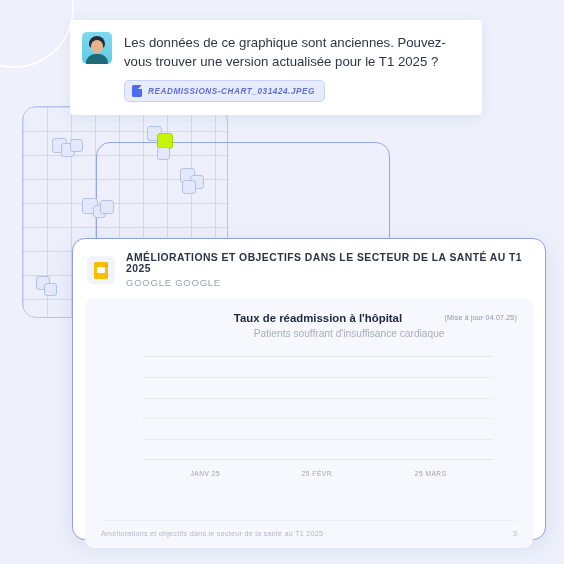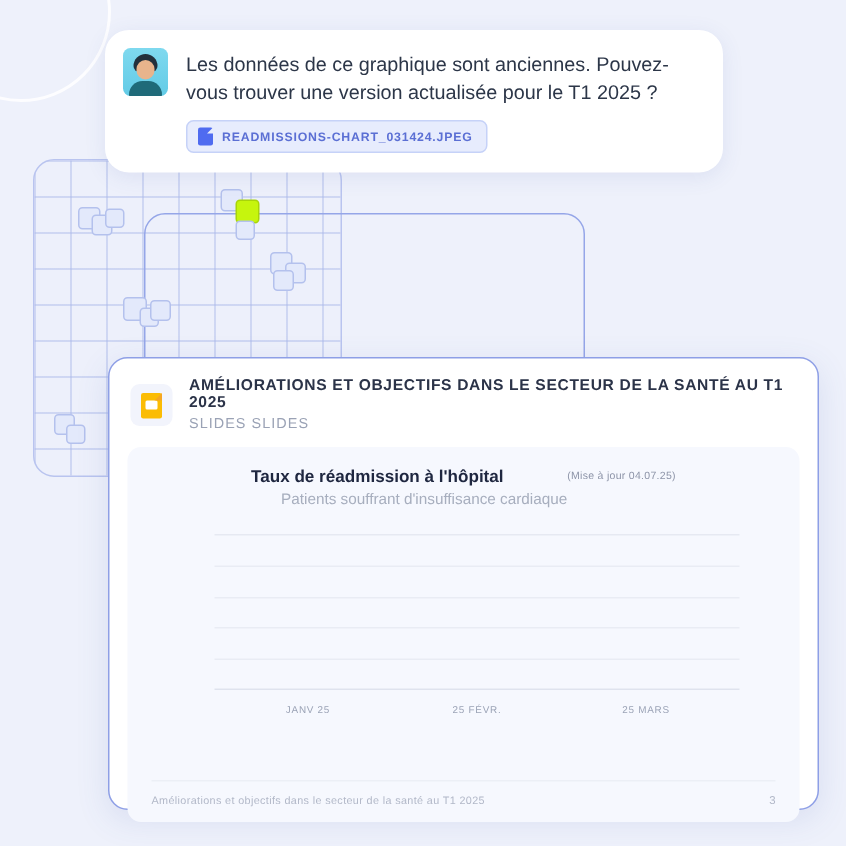--- a/index.html
+++ b/index.html
@@ -52,21 +52,21 @@
     border-radius: 3px;
   }
   .sq.active { background: #c6f50d; border-color: #a8d40a; }
 
   
   .message {
     position: absolute;
     left: 70px; top: 20px;
     width: 412px;
     background: #ffffff;
-    border-radius: 16px;
+    border-radius: 4px;
     padding: 12px 14px 13px 12px;
     display: flex;
     gap: 12px;
     box-shadow: 0 3px 14px rgba(70,90,170,.10);
   }
   .avatar {
     width: 30px; height: 32px;
     border-radius: 5px;
     flex: none;
     background: linear-gradient(#7fd9ef, #63cbe6);
@@ -100,20 +100,21 @@
   }
   .chip {
     display: inline-flex;
     align-items: center;
     gap: 6px;
     margin-top: 9px;
     padding: 4px 9px 4px 7px;
     background: #e7ecfd;
     border: 1px solid #c6d2f8;
     border-radius: 5px;
+    font-style: italic;
   }
   .chip-label {
     font-size: 8.2px;
     letter-spacing: .55px;
     font-weight: bold;
     color: #5b6fd4;
   }
   .doc-glyph {
     width: 10px; height: 12px;
     background: #4f6bf0;
@@ -181,21 +182,21 @@
     margin-top: 3px;
   }
 
   .slide {
     height: 250px;
     background: #f6f8fe;
     border-radius: 9px;
     padding: 14px 16px 10px 16px;
     position: relative;
   }
-  .slide-head { display: flex; justify-content: center; align-items: flex-start; }
+  .slide-head { display: flex; justify-content: flex-end; align-items: flex-start; }
   .slide-title { font-size: 11.4px; font-weight: bold; color: #1f2740; }
   .slide-subtitle { font-size: 10.2px; color: #a7aebe; margin-top: 4px; margin-left: 20px; }
   .slide-date { font-size: 7px; color: #8d94a8; padding-top: 2px; letter-spacing: .2px; }
 
   
   .chart {
     position: absolute;
     left: 58px; right: 40px;
     top: 58px;
     height: 113px;
@@ -275,21 +276,21 @@
   </div>
 </div>
 
 <div class="card">
   <div class="card-head">
     <div class="slides-icon">
       <div class="slides-glyph"></div>
     </div>
     <div>
       <div class="card-title">AMÉLIORATIONS ET OBJECTIFS DANS LE SECTEUR DE LA SANTÉ AU T1 2025</div>
-      <div class="card-sub">SLIDES SLIDES</div>
+      <div class="card-sub">GOOGLE GOOGLE</div>
     </div>
   </div>
 
   <div class="slide">
     <div class="slide-head">
       <div>
         <div class="slide-title">Taux de réadmission à l'hôpital</div>
         <div class="slide-subtitle">Patients souffrant d'insuffisance cardiaque</div>
       </div>
       <div class="slide-date">(Mise à jour 04.07.25)</div>

